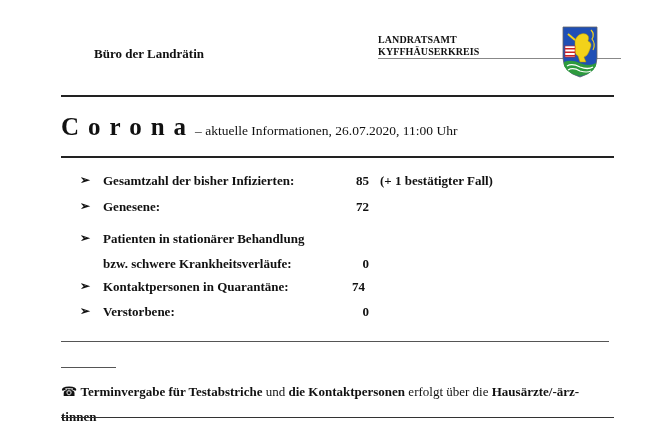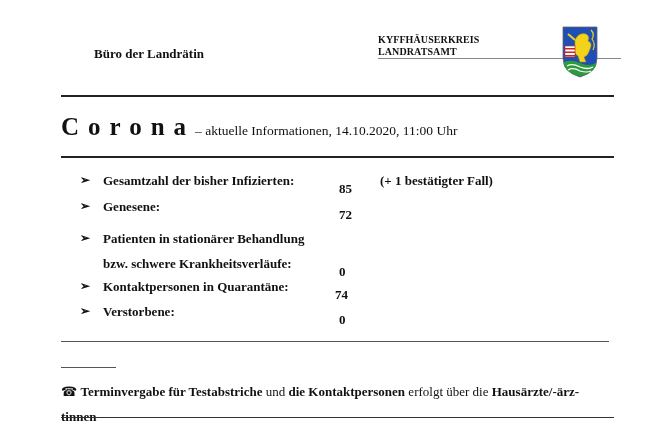--- a/index.html
+++ b/index.html
@@ -11,35 +11,35 @@
   .auth-line { left:378px; top:58px; width:243px; height:1px; background:#888; }
   .crest { left:562px; top:26px; width:36px; height:52px; }
   .hr { left:61px; width:553px; height:2px; background:#222; }
   .title-row { left:61px; top:113px; white-space:nowrap; }
   .title-main { font-size:25px; font-weight:bold; letter-spacing:9px;text-align:center; }
   .title-sub { font-size:13.5px; margin-left:-4px; }
   .stats { left:80px; top:173px; font-size:13px; font-weight:bold; }
   .srow { position:absolute; white-space:nowrap; left:0; }
   .bullet { position:absolute; left:0; width:14px; font-size:12px; }
   .lbl { position:absolute; left:23px; }
-  .val { position:absolute; text-align:left; width:30px;margin-top:8px; }
+  .val { position:absolute; text-align:right; width:30px; }
   .extra { position:absolute; left:300px; }
   .foot-rule { left:61px; top:341px; width:548px; height:1px; background:#555; }
   .short-rule { left:61px; top:367px; width:55px; height:1px; background:#555; }
   .notice { left:61px; top:379px; font-size:13px; line-height:25px; width:560px; }
   .notice b { font-weight:bold; }
   .bottom-rule { left:61px; top:417px; width:553px; height:1px; background:#333; }
 </style>
 </head>
 <body>
 
 <div class="abs office">Büro der Landrätin</div>
 <div class="abs authority">
+  <div>LANDRATSAMT</div>
   <div>KYFFHÄUSERKREIS</div>
-  <div>LANDRATSAMT</div>
 </div>
 <div class="abs auth-line"></div>
 
 <svg class="abs crest" viewBox="0 0 36 52">
   <path d="M1 1 H35 V32 Q35 46 18 51 Q1 46 1 32 Z" fill="#1f4fb5" stroke="#666" stroke-width="0.8"></path>
   <path d="M2 36 Q9 33 18 37 Q27 41 34 37 L34 40 Q30 48 18 50 Q6 48 2 40 Z" fill="#2e9a3e"></path>
   <path d="M5 40 Q10 37 18 41 Q26 44 31 41" stroke="#fff" stroke-width="1.3" fill="none"></path>
   <path d="M6 44 Q11 41 18 45 Q25 47 29 45" stroke="#fff" stroke-width="1.2" fill="none"></path>
   <path d="M13 14 Q17 6 24 8 Q28 10 26 15 Q31 17 28 23 Q26 30 22 31 L24 36 L18 36 L16 30 Q12 28 13 22 Z" fill="#f2d21a" stroke="#b39200" stroke-width="0.5"></path>
   <path d="M6 8 L13 14" stroke="#f2d21a" stroke-width="2"></path>
@@ -47,21 +47,21 @@
   <rect x="3" y="22" width="10" height="1.5" fill="#c22"></rect>
   <rect x="3" y="25.5" width="10" height="1.5" fill="#c22"></rect>
   <rect x="3" y="29" width="10" height="1.5" fill="#c22"></rect>
   <path d="M29 4 Q33 8 30 13 Q34 18 31 24" stroke="#f2d21a" stroke-width="1.2" fill="none"></path>
 </svg>
 
 <div class="abs hr" style="top:95px;"></div>
 
 <div class="abs title-row">
   <span class="title-main">Corona</span>
-  <span class="title-sub">– aktuelle Informationen, 14.10.2020, 11:00 Uhr</span>
+  <span class="title-sub">– aktuelle Informationen, 26.07.2020, 11:00 Uhr</span>
 </div>
 
 <div class="abs hr" style="top:156px;"></div>
 
 <div class="abs stats">
   <div class="srow" style="top:0px;">
     <span class="bullet">➢</span>
     <span class="lbl">Gesamtzahl der bisher Infizierten:</span>
     <span class="val" style="left:259px;">85</span>
     <span class="extra">(+ 1 bestätigter Fall)</span>

